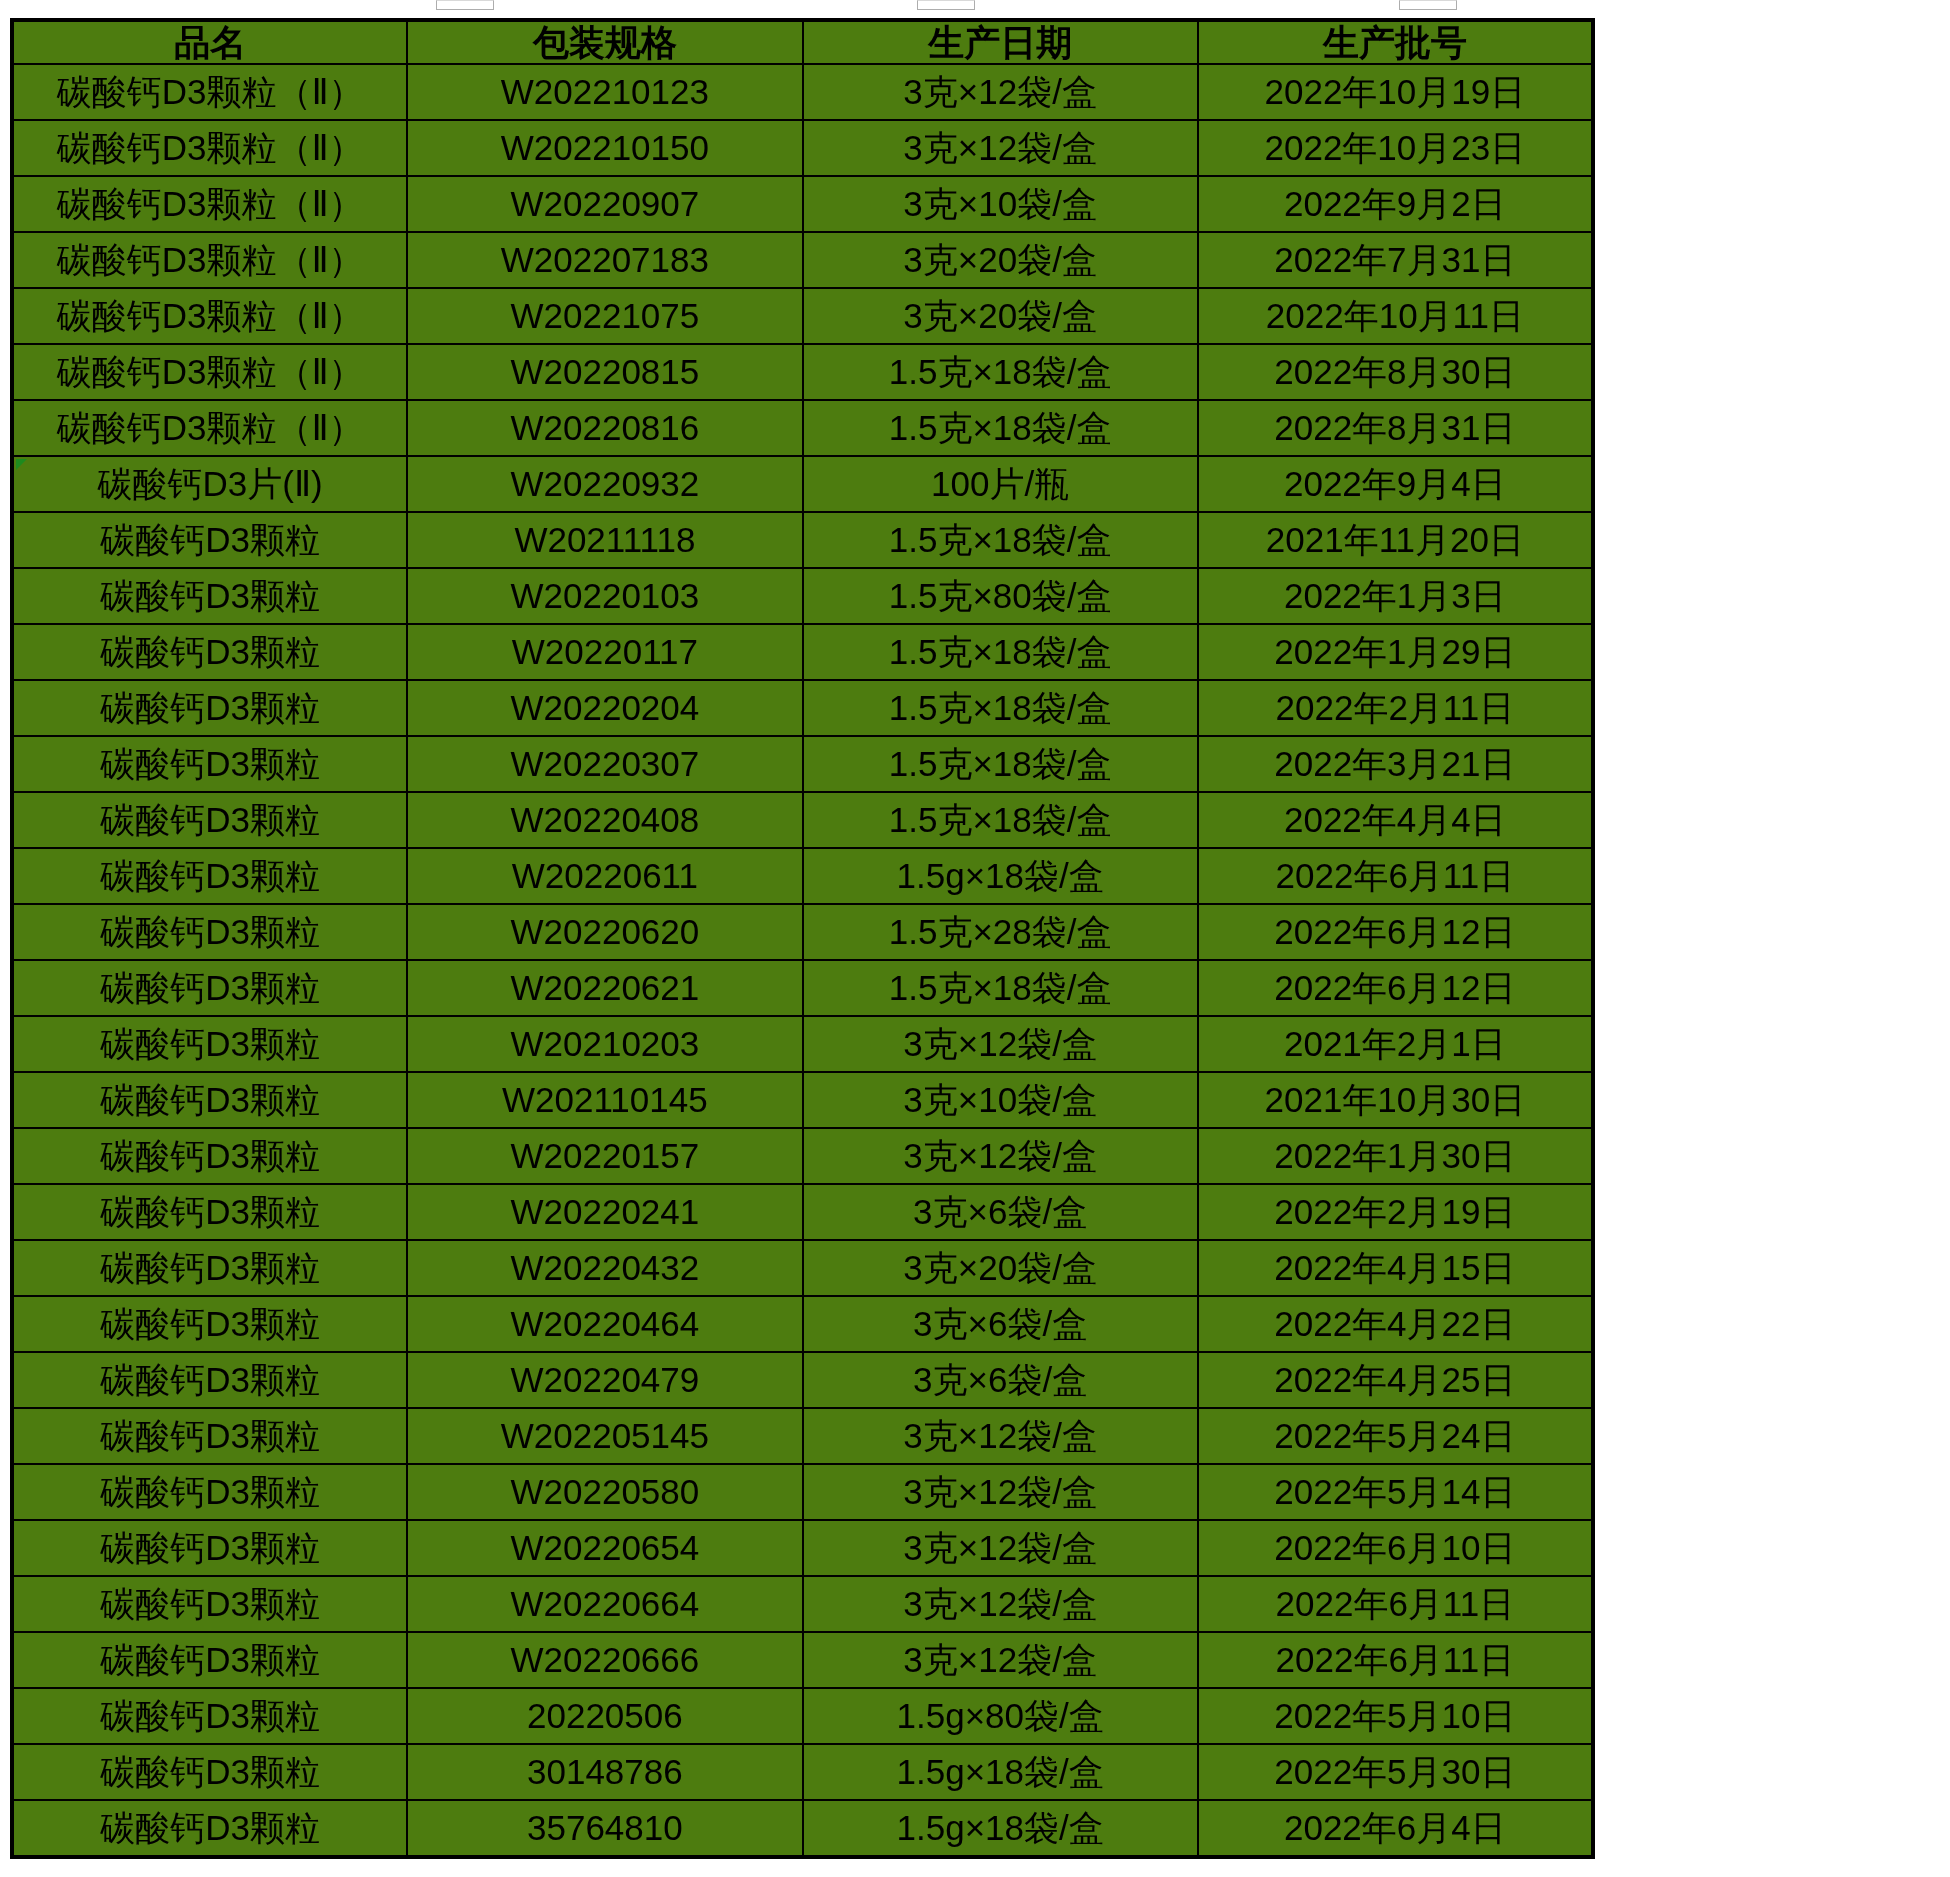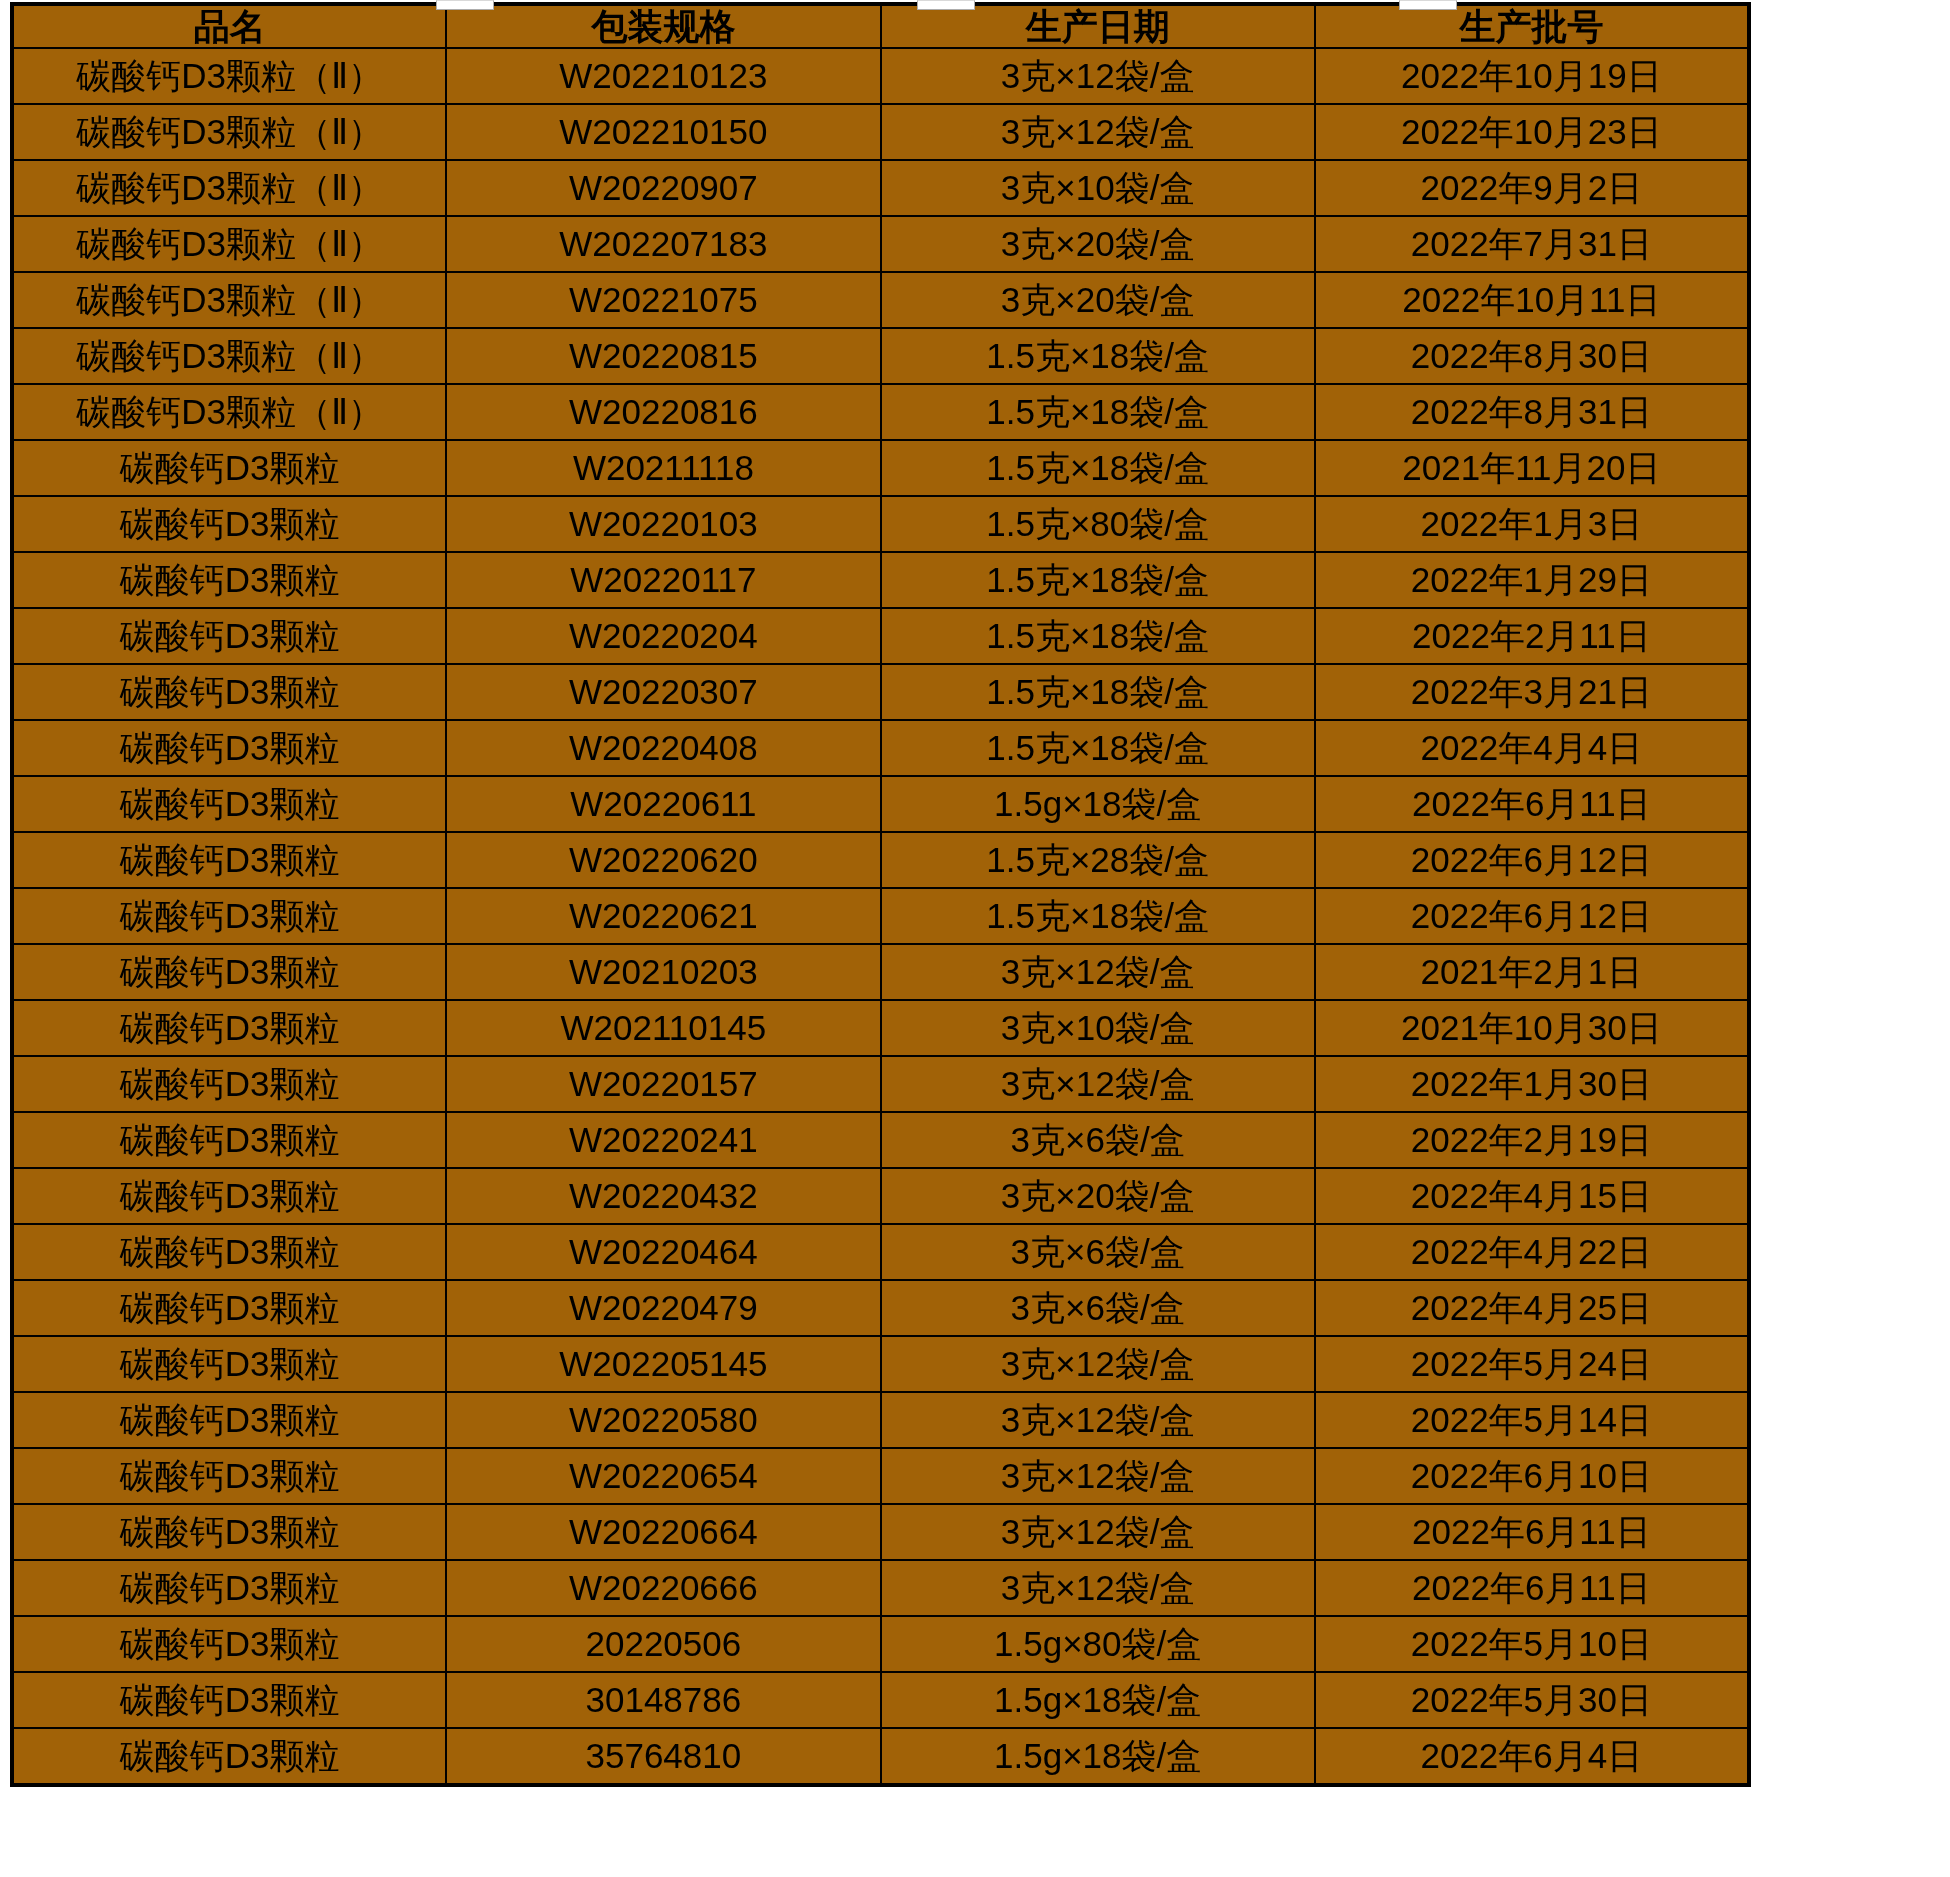--- a/index.html
+++ b/index.html
@@ -10,25 +10,25 @@
   body {
     width: 1951px;
     height: 1878px;
     position: relative;
     font-family: "Liberation Sans", "DejaVu Sans", sans-serif;
     color: #000;
   }
   table.sheet {
     position: absolute;
     left: 10px;
-    top: 2px;
-    width: 1741px;
+    top: 18px;
+    width: 1585px;
     border-collapse: collapse;
     table-layout: fixed;
-    background: #a16207;
+    background: #4d7c0f;
     border: 4.1px solid #000;
   }
   table.sheet col { width: 25%; }
   table.sheet th, table.sheet td {
     border: 2.5px solid #000;
     text-align: center;
     vertical-align: middle;
     white-space: nowrap;
     overflow: hidden;
     padding: 0;
@@ -128,20 +128,26 @@
     <td>1.5克×18袋/盒</td>
     <td>2022年8月30日</td>
   </tr>
       <tr>
     <td>碳酸钙D3颗粒（Ⅱ）</td>
     <td>W20220816</td>
     <td>1.5克×18袋/盒</td>
     <td>2022年8月31日</td>
   </tr>
       <tr>
+    <td>碳酸钙D3片(Ⅱ)<span class="green-corner"></span></td>
+    <td>W20220932</td>
+    <td>100片/瓶</td>
+    <td>2022年9月4日</td>
+  </tr>
+      <tr>
     <td>碳酸钙D3颗粒</td>
     <td>W20211118</td>
     <td>1.5克×18袋/盒</td>
     <td>2021年11月20日</td>
   </tr>
       <tr>
     <td>碳酸钙D3颗粒</td>
     <td>W20220103</td>
     <td>1.5克×80袋/盒</td>
     <td>2022年1月3日</td>

